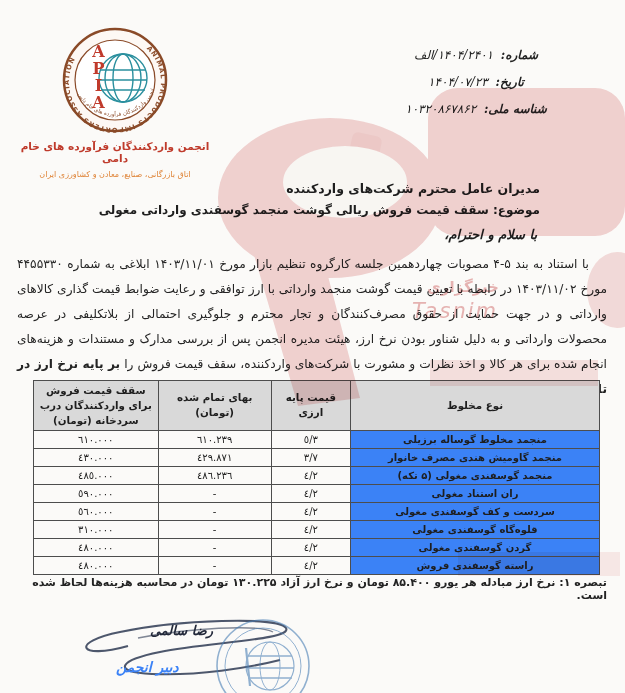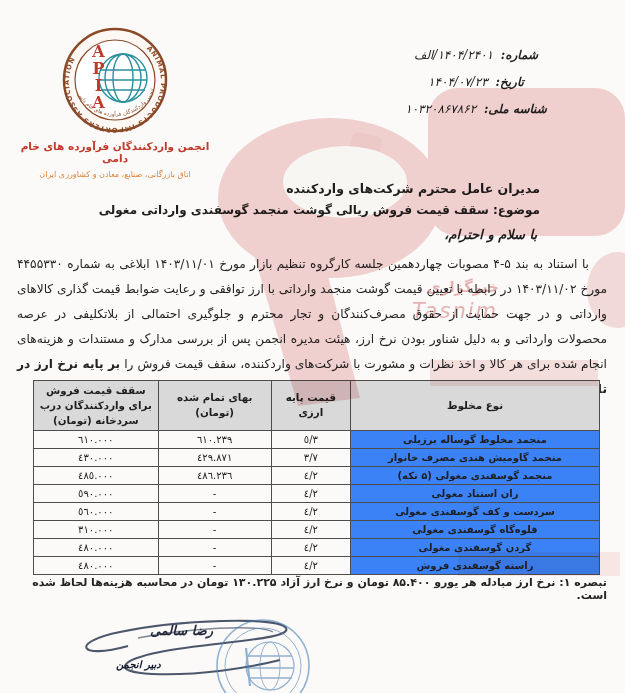--- a/index.html
+++ b/index.html
@@ -37,21 +37,21 @@
   td.c-name{background:#3b82f6;font-weight:bold;}
   
   .note{right:18px;direction:rtl;text-align:right;font-size:11px;font-weight:600;color:#232323;}
   .note-1{top:576px;}
   .note-2{top:597px;}
   
   .sig-swirl{left:68px;top:608px;}
   .sig-name{left:150px;top:623px;font-family:"DejaVu Serif",serif;
     font-style:italic;font-weight:bold;font-size:13px;color:#23293a;direction:rtl;}
   .sig-title{left:116px;top:659px;font-family:"DejaVu Serif",serif;
-    font-style:italic;font-weight:bold;font-size:10px;color:#0f172a;direction:rtl;}
+    font-style:italic;font-weight:bold;font-size:14px;color:#3b82f6;direction:rtl;}
   .stamp{left:198px;top:608px;opacity:.6;}
   
   .watermark{position:absolute;left:0;top:0;mix-blend-mode:multiply;
     opacity:.8;pointer-events:none;z-index:6;}
 </style>
 </head>
 <body>
 
 <div class="page">
 

